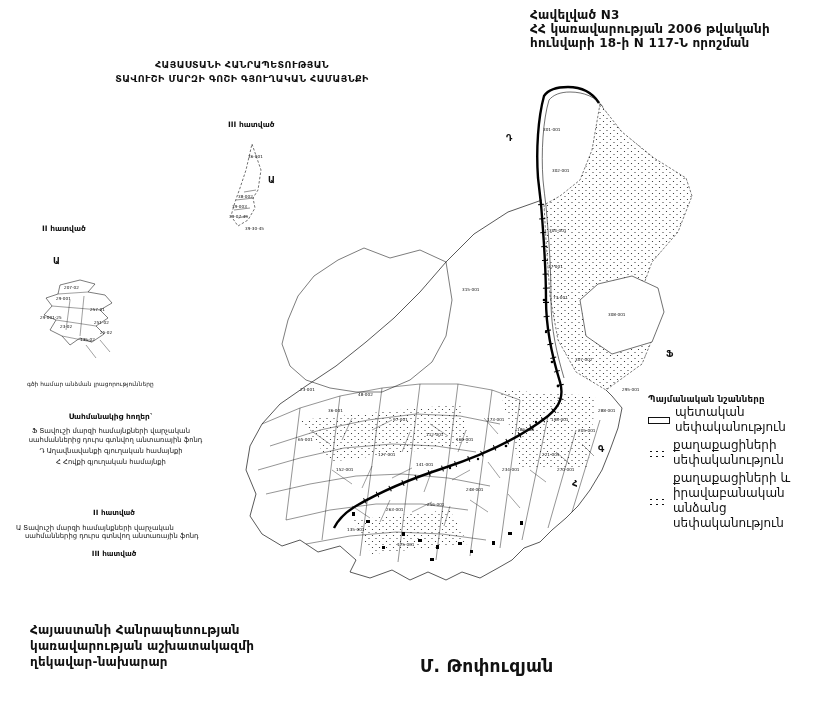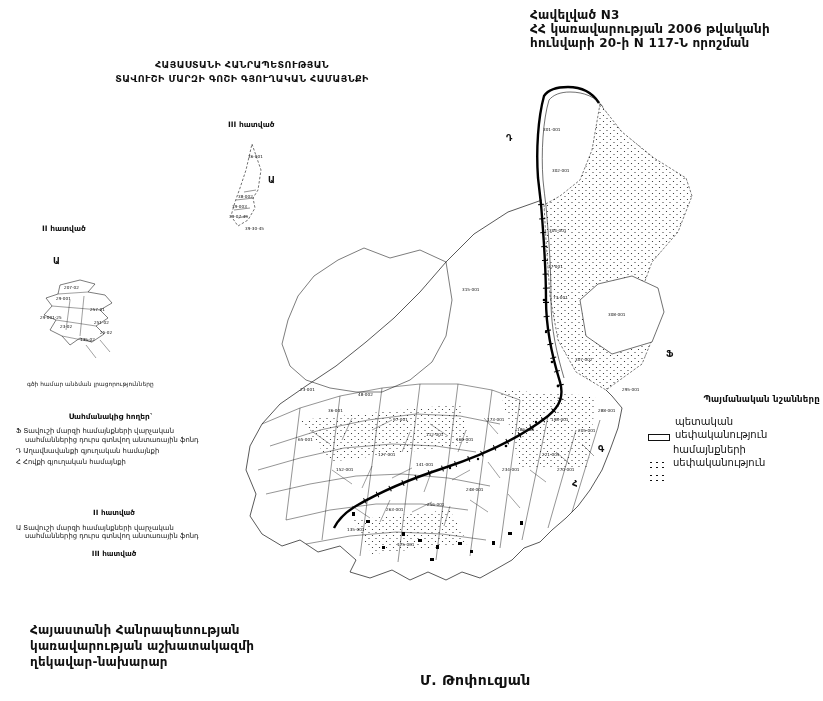--- a/index.html
+++ b/index.html
@@ -15,41 +15,41 @@
   
   .inset3-h{top:120px;left:228px;font-size:7.5px;font-weight:bold;}
   .inset2-h{top:224px;left:42px;font-size:7.5px;font-weight:bold;}
 
   
   .caption{top:381px;left:27px;font-size:5.8px;white-space:nowrap;letter-spacing:.1px;}
 
   
   .adj{top:412px;left:16px;width:190px;font-size:6.8px;line-height:1.32;}
   .adj-h{text-align:center;font-size:7.4px;font-weight:bold;margin-bottom:5px;}
-  .adj-item{margin-bottom:2px;padding-left:9px;text-indent:-9px;}
+  .adj-item{margin-bottom:2px;padding-left:9px;text-indent:-9px;text-align:center;}
 
   
   .sec{left:16px;width:196px;font-size:6.8px;line-height:1.32;}
   .sec-h{text-align:center;font-size:7.2px;font-weight:bold;margin-bottom:6px;}
   .sec2{top:508px;}
   .sec3{top:549px;}
   .sec-t{padding-left:9px;text-indent:-9px;}
 
   
   .leg{top:394px;left:648px;width:172px;}
-  .leg-h{text-align:right;font-size:8.6px;font-weight:bold;margin-bottom:12px;letter-spacing:.2px;}
-  .leg-row{display:flex;align-items:flex-end;margin-bottom:3px;font-size:10px;line-height:1.25;}
+  .leg-h{text-align:left;font-size:8.6px;font-weight:bold;margin-bottom:1px;letter-spacing:.2px;}
+  .leg-row{display:flex;align-items:center;margin-bottom:3px;font-size:12px;line-height:1.25;}
   .leg-sym{flex:0 0 20px;margin-right:5px;margin-top:1px;height:7px;}
   .leg-sym.rect{border:1.2px solid #111;height:5px;background:#fff;}
   .leg-sym.dots{background-image:radial-gradient(circle,#111 .8px,transparent 1.1px);background-size:6px 5px;height:9px;}
   .leg-lab{flex:1;}
 
   
   .foot{top:622px;left:30px;width:250px;font-weight:bold;font-size:12px;line-height:16px;letter-spacing:.2px;}
-  .sign{top:656px;left:420px;font-weight:bold;font-size:14px;letter-spacing:.3px;margin-top:16px;}
+  .sign{top:656px;left:420px;font-weight:bold;font-size:17px;letter-spacing:.3px;}
 </style>
 </head>
 <body>
 
 <div class="page">
 
   <svg id="map-svg" class="abs" style="top:0;left:0" width="823" height="701" viewBox="0 0 823 701">
     <defs>
       <pattern id="stip" width="7" height="6" patternUnits="userSpaceOnUse">
         <circle cx="1.5" cy="1.5" r="0.6" fill="#222"></circle>
@@ -166,21 +166,21 @@
         <text x="598" y="452" font-size="8.5" fill="#111" font-weight="bold">Գ</text>
         <text x="572" y="487" font-size="8.5" fill="#111" font-weight="bold">Հ</text>
         <text x="268" y="183" font-size="8.5" fill="#111" font-weight="bold">Ա</text>
         <text x="53" y="264" font-size="8.5" fill="#111" font-weight="bold">Ա</text>
       </g>
   </svg>
 
   <div class="abs hdr">
     <div>Հավելված N3</div>
     <div>ՀՀ կառավարության 2006 թվականի</div>
-    <div>հունվարի 20-ի N 117-Ն որոշման</div>
+    <div>հունվարի 18-ի N 117-Ն որոշման</div>
   </div>
 
   <div class="abs title">
     <div>ՀԱՅԱՍՏԱՆԻ ՀԱՆՐԱՊԵՏՈՒԹՅԱՆ</div>
     <div>ՏԱՎՈՒՇԻ ՄԱՐԶԻ ԳՈՇԻ ԳՅՈՒՂԱԿԱՆ ՀԱՄԱՅՆՔԻ</div>
   </div>
 
   <div class="abs inset3-h">III հատված</div>
   <div class="abs inset2-h">II հատված</div>
 
@@ -206,24 +206,25 @@
 
   <div class="abs leg">
     <div class="leg-h">Պայմանական նշանները</div>
     <div>
         <div class="leg-row">
           <span class="leg-sym rect"></span>
           <span class="leg-lab">պետական սեփականություն</span>
         </div>
         <div class="leg-row">
           <span class="leg-sym dots"></span>
-          <span class="leg-lab">համայնքների սեփականություն</span>
+          <span class="leg-lab">քաղաքացիների սեփականություն</span>
         </div>
         <div class="leg-row">
           <span class="leg-sym dots"></span>
+          <span class="leg-lab">քաղաքացիների և իրավաբանական անձանց սեփականություն</span>
         </div>
       </div>
   </div>
 
   <div class="abs foot">
     <div>Հայաստանի Հանրապետության</div>
     <div>կառավարության աշխատակազմի</div>
     <div>ղեկավար-նախարար</div>
   </div>
 

